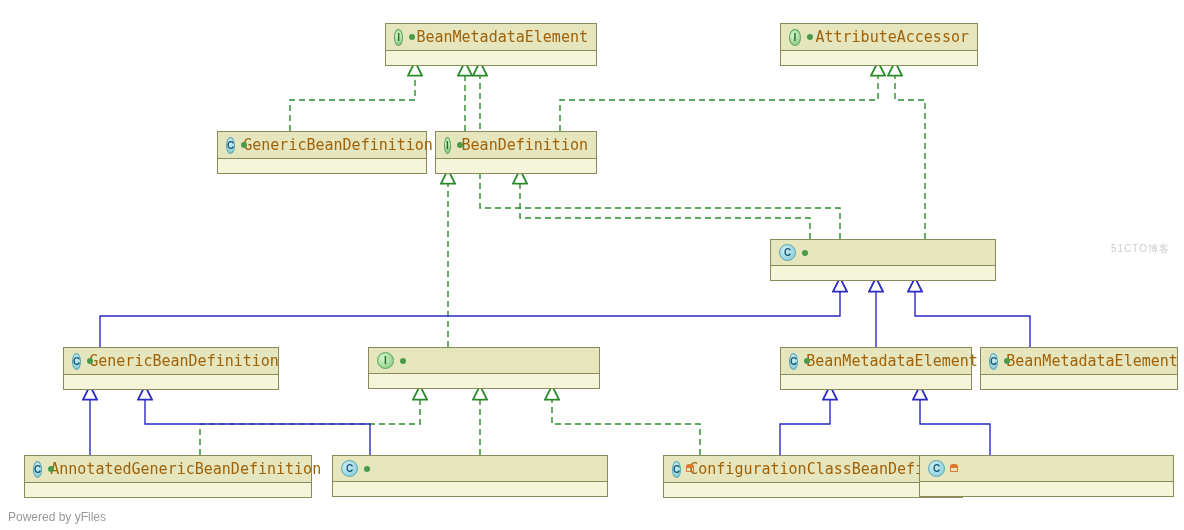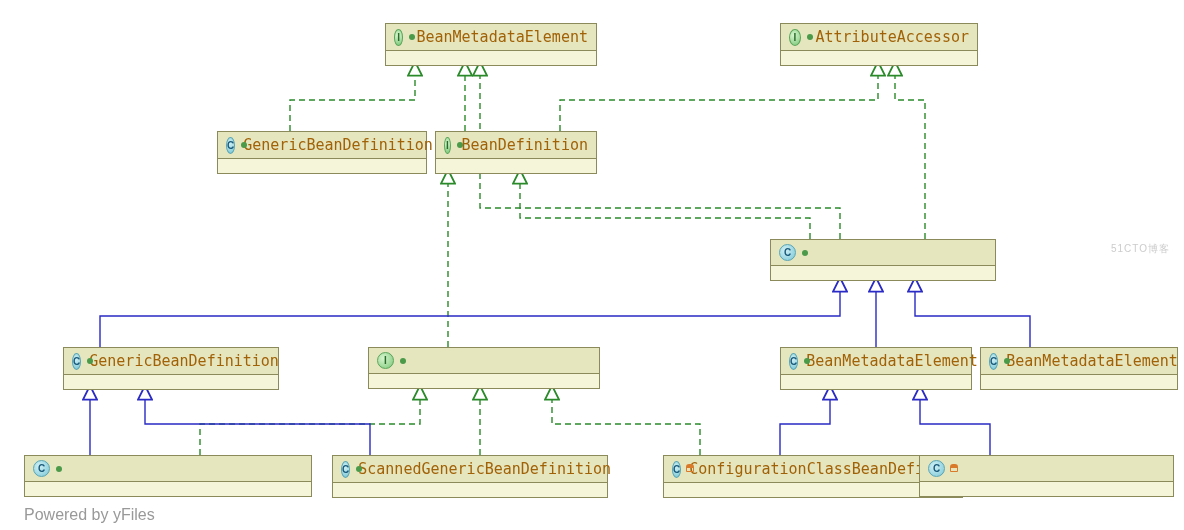--- a/index.html
+++ b/index.html
@@ -80,24 +80,24 @@
   }
   svg.edges {
     position: absolute;
     left: 0; top: 0;
     width: 1184px;
     height: 530px;
     pointer-events: none;
   }
   .attribution {
     position: absolute;
-    left: 24px;
+    left: 8px;
     bottom: 6px;
     color: #999;
-    font-size: 16px;
+    font-size: 12px;
   }
   .watermark {
     position: absolute;
     right: 14px;
     top: 242px;
     font-size: 10px;
     color: #ccc;
     letter-spacing: 1px;
   }
 </style>
@@ -202,28 +202,28 @@
         <span class="stereotype cls">C</span>
         <span class="vis public"></span>
         <span class="name">BeanMetadataElement</span>
       </div>
       <div class="body"></div>
     </div>
     <div class="node" style="left: 24px; top: 455px; width: 288px;">
       <div class="header">
         <span class="stereotype cls">C</span>
         <span class="vis public"></span>
+        <span class="name">AnnotatedGenericBeanDefinition</span>
       </div>
       <div class="body"></div>
     </div>
     <div class="node" style="left: 332px; top: 455px; width: 276px;">
       <div class="header">
         <span class="stereotype cls">C</span>
         <span class="vis public"></span>
-        <span class="name">ScannedGenericBeanDefinition</span>
       </div>
       <div class="body"></div>
     </div>
     <div class="node" style="left: 663px; top: 455px; width: 300px;">
       <div class="header">
         <span class="stereotype cls">C</span>
         <span class="vis private"></span>
         <span class="name">ConfigurationClassBeanDefinition</span>
       </div>
       <div class="body"></div>

